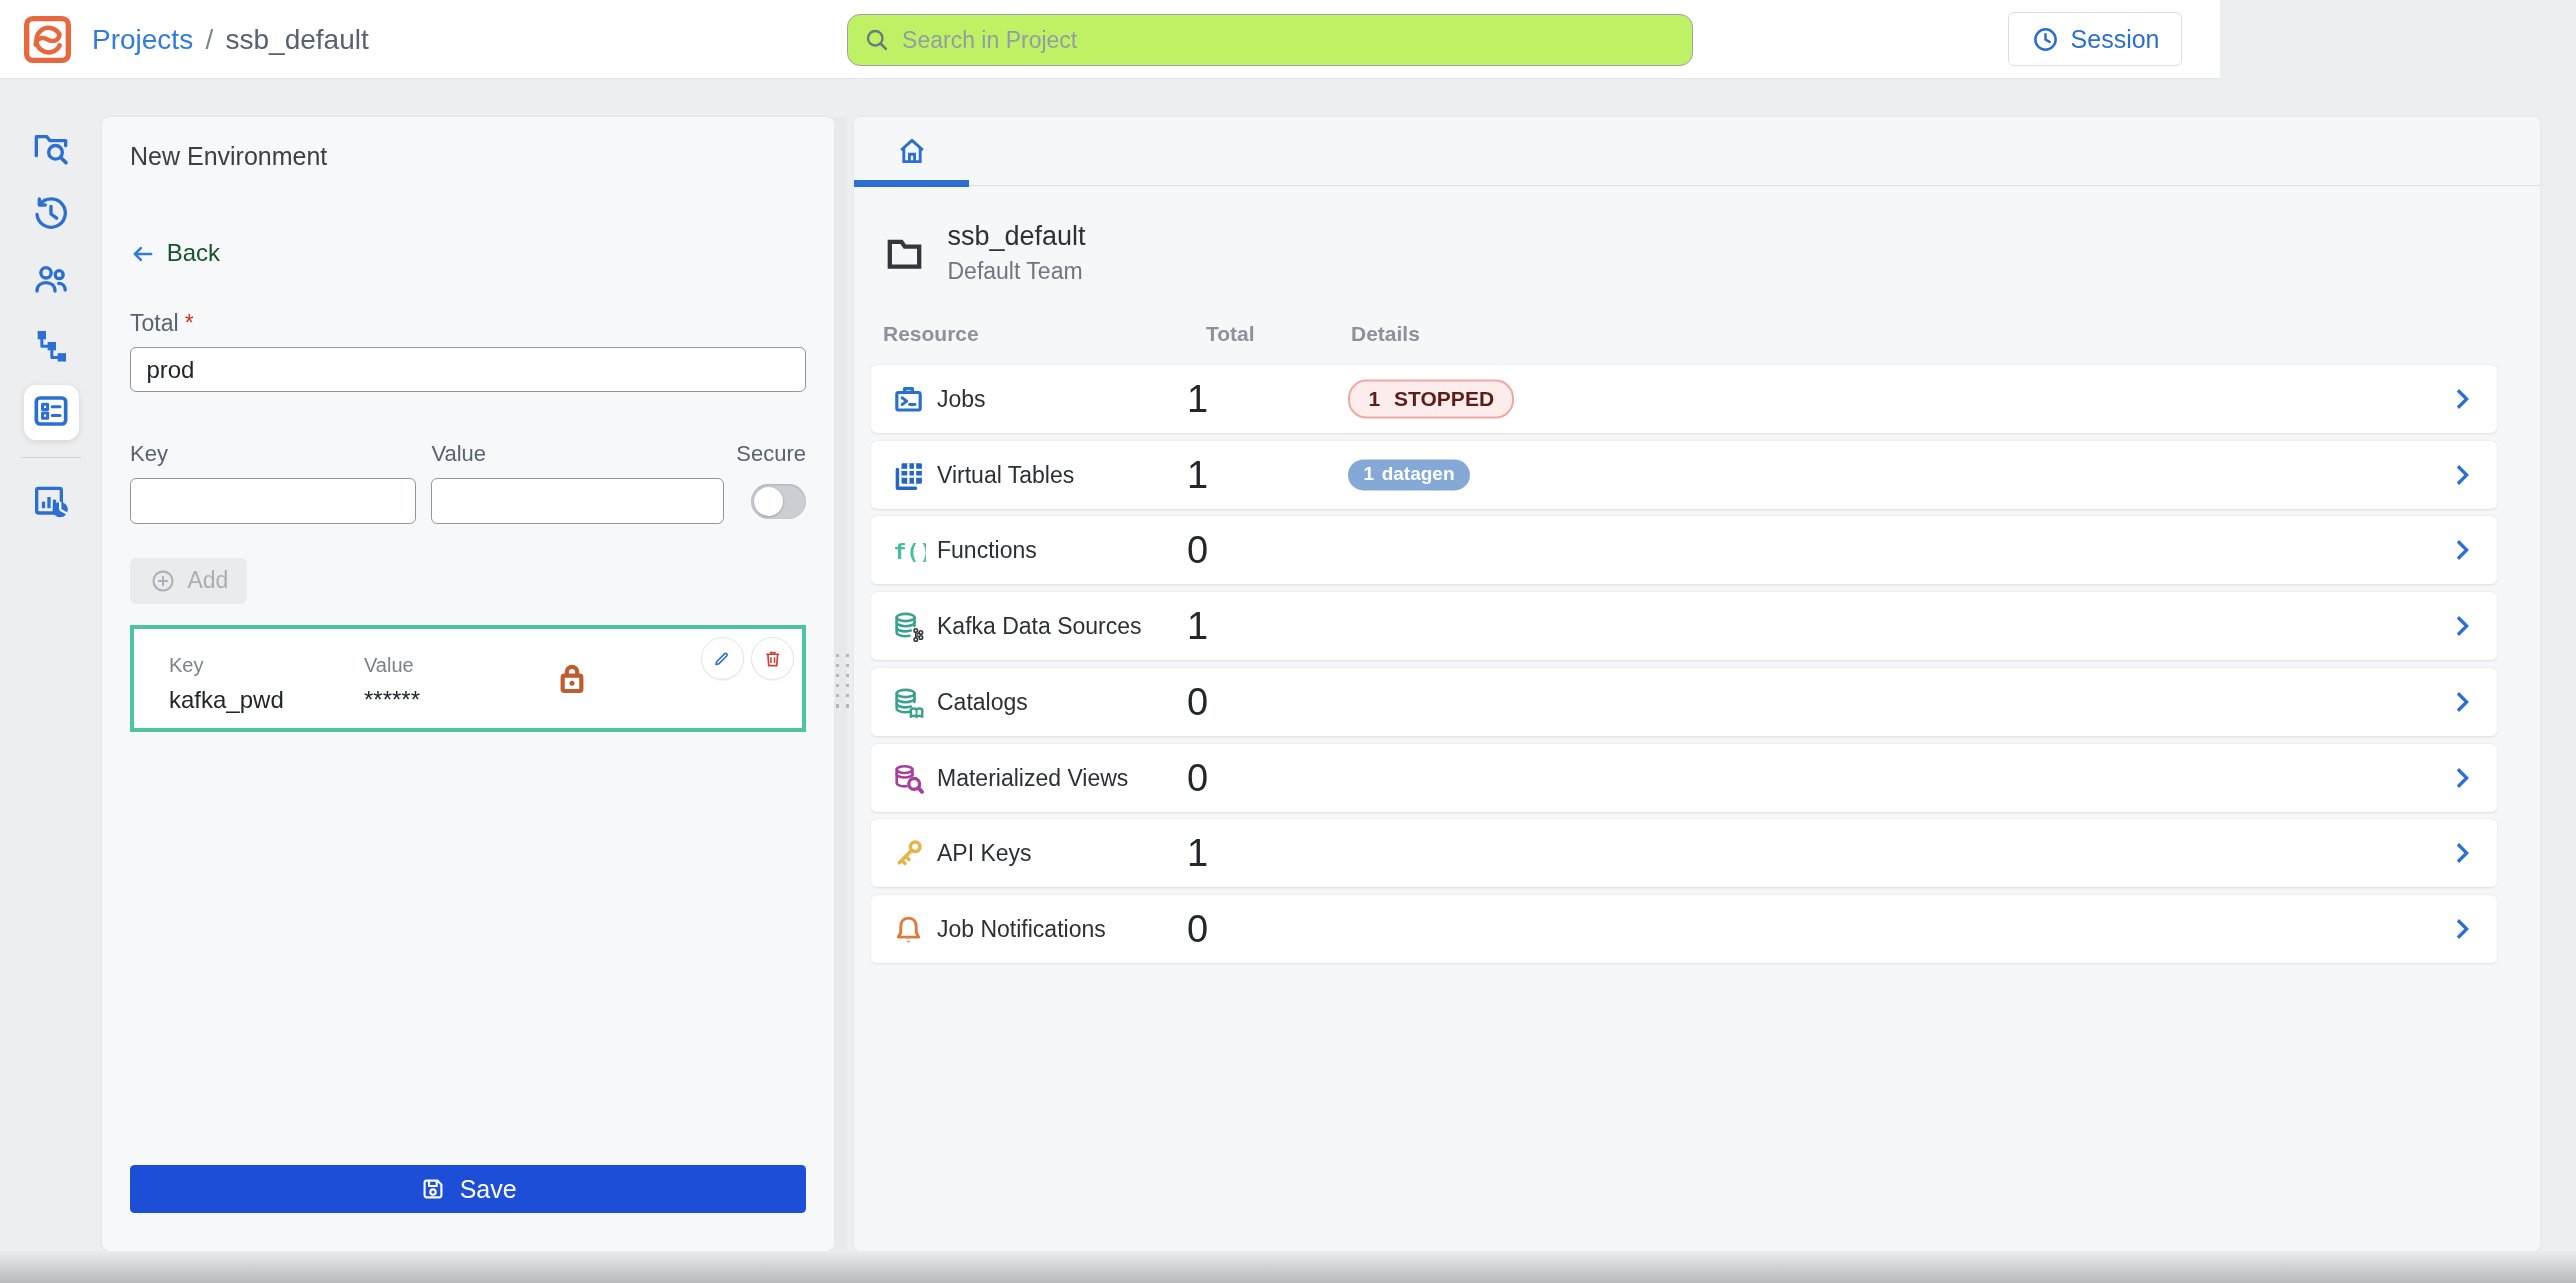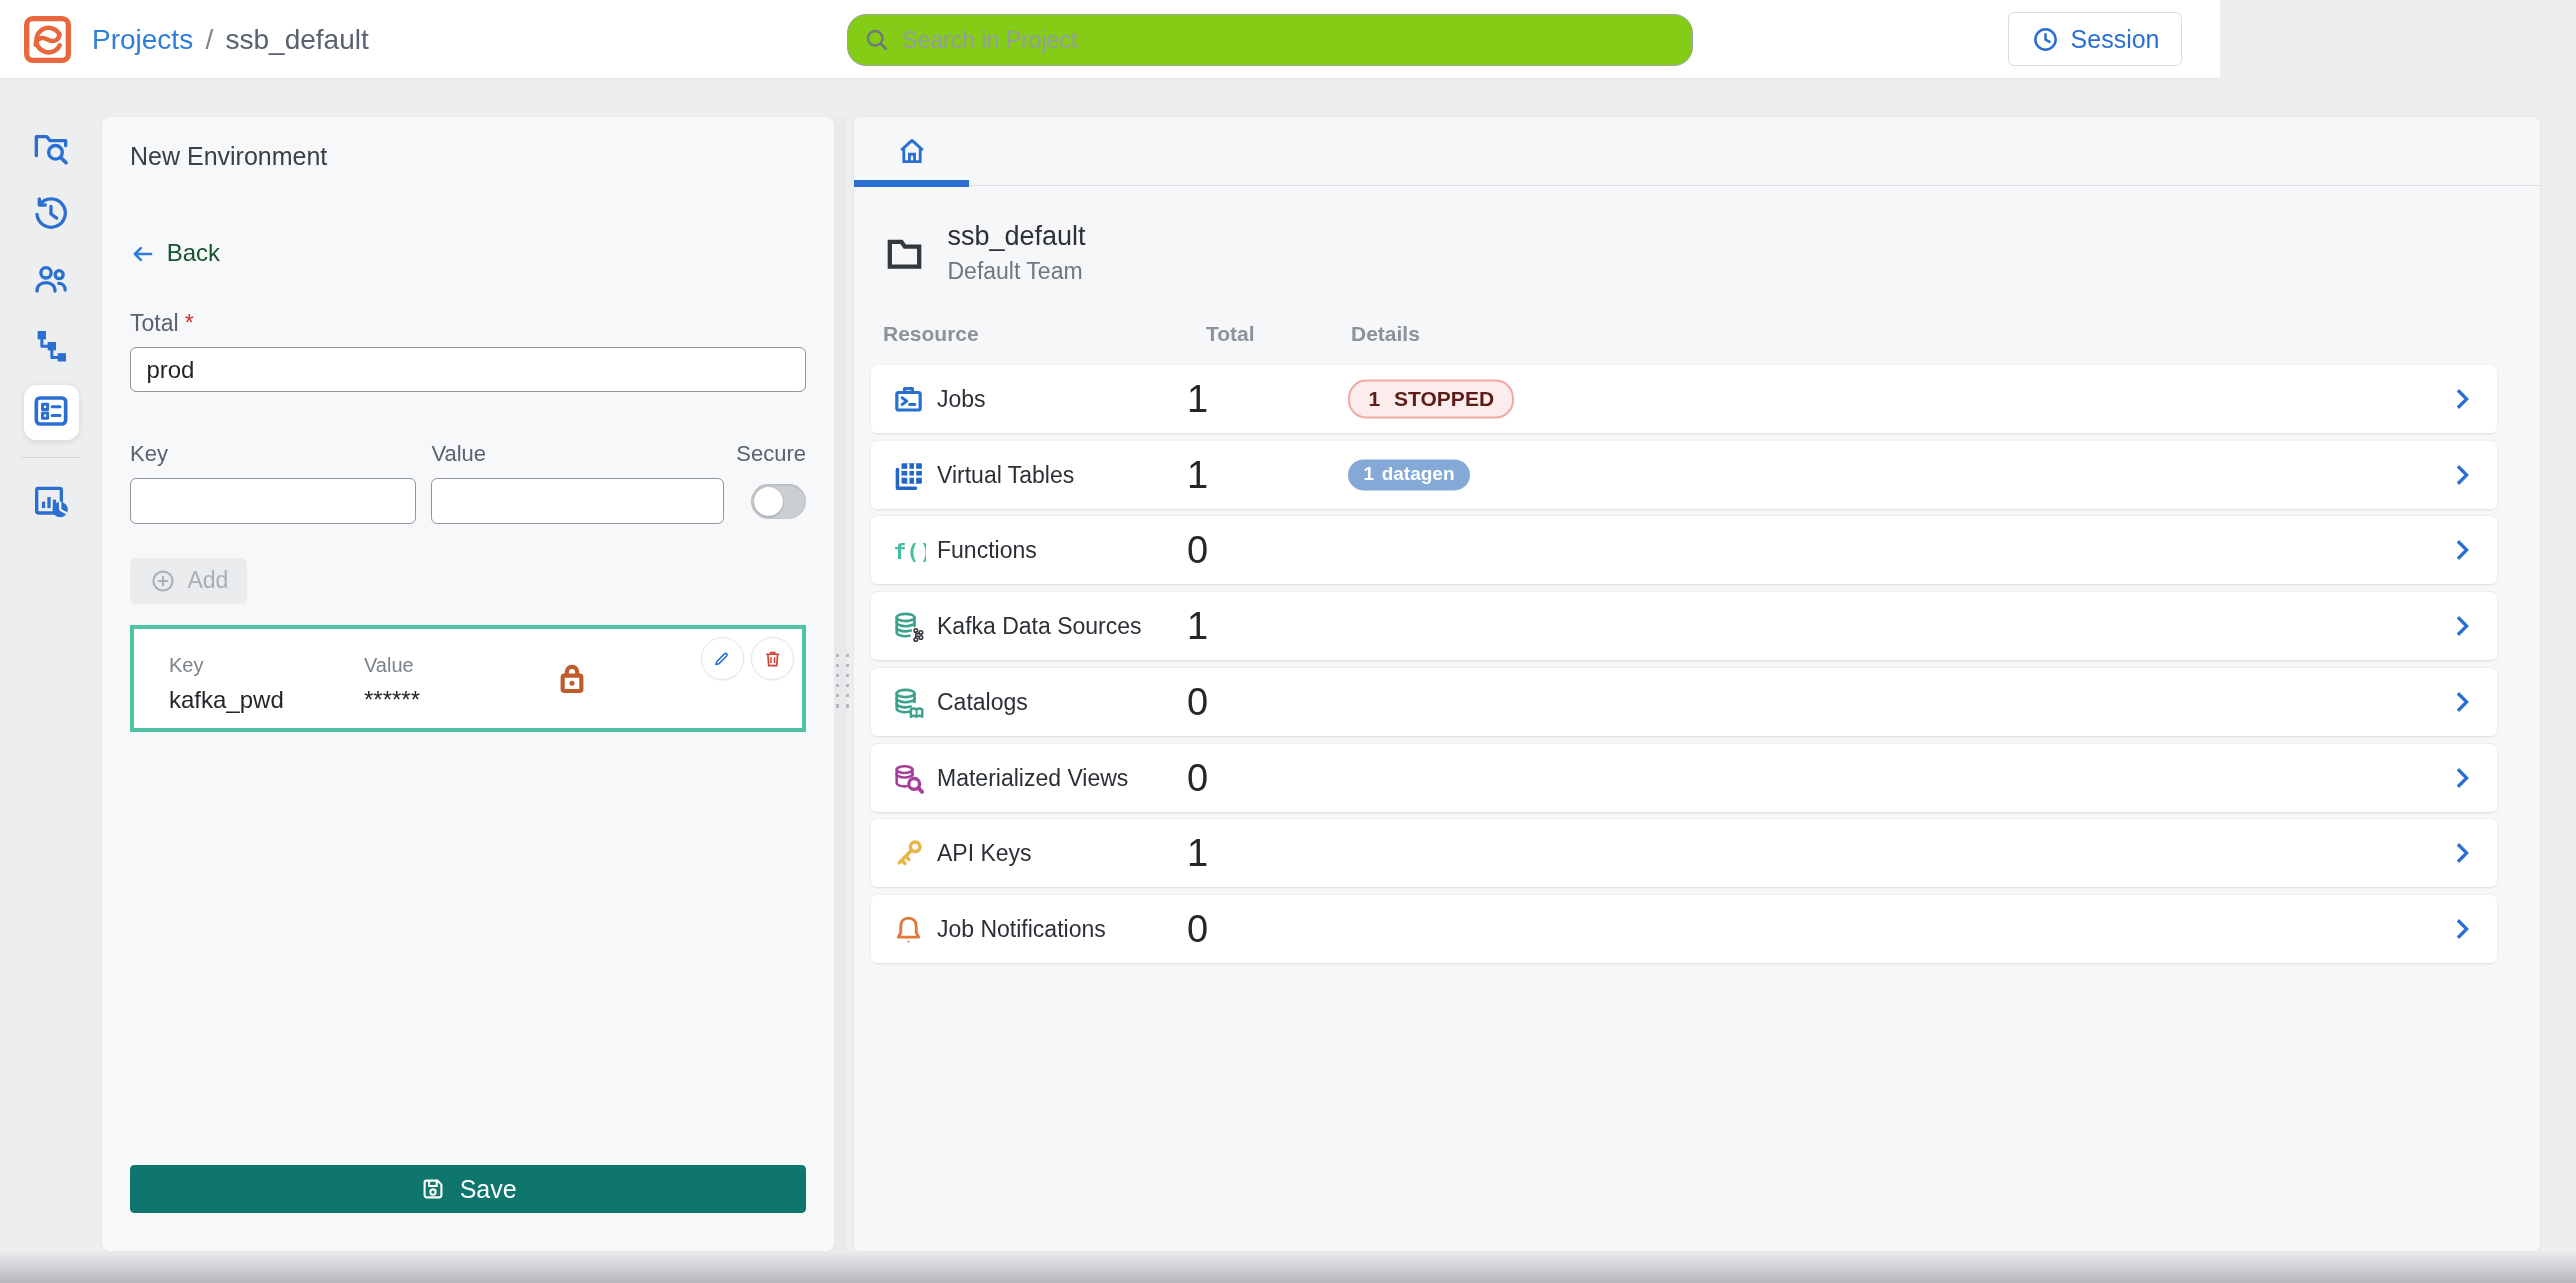--- a/index.html
+++ b/index.html
@@ -8,22 +8,22 @@
 
   
   .topbar { position:absolute; top:0; left:0; width:2220px; height:79px; background:#ffffff;
             border-bottom:0.8px solid #e4e6e8; z-index:5; }
   .logo { position:absolute; left:23px; top:14.6px; width:49px; height:49px; cursor:pointer; }
   .breadcrumb { position:absolute; left:92px; top:0; height:79px; display:flex; align-items:center;
                 gap:12.3px; font-size:28px; }
   .crumb-root { color:#2e7ddd; cursor:pointer; }
   .crumb-sep  { color:#7a828c; }
   .crumb-cur  { color:#596270; }
-  .searchwrap { position:absolute; left:847px; top:14px; width:846px; height:52px; background:#84cc16;
-                border:1.5px solid #9aa1a9; border-radius:19px; display:flex; align-items:center; padding:0 15.4px; }
+  .searchwrap { position:absolute; left:847px; top:14px; width:846px; height:52px; background:#bef264;
+                border:1.5px solid #9aa1a9; border-radius:13px; display:flex; align-items:center; padding:0 15.4px; }
   .searchwrap svg { width:28px; height:28px; flex:0 0 auto; }
   .searchwrap input { border:none; outline:none; flex:1; margin-left:10.7px; font-size:23px;
                       font-family:"Liberation Sans",sans-serif; color:#3a4047; background:transparent; }
   .searchwrap input::placeholder { color:#959ca5; }
   .session-btn { position:absolute; right:38px; top:12.3px; height:54px; padding:0 21.5px; background:#fff;
                  border:1.5px solid #d9dde1; border-radius:6.1px; display:flex; align-items:center; gap:10.7px;
                  color:#2b6fd3; font-size:25px; cursor:pointer; }
   .session-btn svg { width:29px; height:29px; }
 
   
@@ -69,21 +69,21 @@
   .sc-label { font-size:20px; color:#7b828b; }
   .sc-value { font-size:24px; color:#22262b; margin-top:9.2px; }
   .sc-key-block { position:absolute; left:35px; top:24.6px; }
   .sc-val-block { position:absolute; left:230px; top:24.6px; }
   .sc-lock { position:absolute; left:418px; top:29px; width:40px; height:40px; }
   .sc-actions { position:absolute; right:7.7px; top:7.7px; display:flex; gap:7.7px; }
   .icon-circle-btn { width:43px; height:43px; border-radius:50%; background:#fff; border:1.5px solid #e2e5e8;
                      display:flex; align-items:center; justify-content:center; cursor:pointer;
                      box-shadow:0 0.8px 1.5px rgba(0,0,0,.06); }
   .icon-circle-btn svg { width:21.5px; height:21.5px; }
-  .save-btn { margin-top:auto; height:48px; background:#0f766e; border:none; border-radius:4.6px;
+  .save-btn { margin-top:auto; height:48px; background:#1d4ed8; border:none; border-radius:4.6px;
               display:flex; align-items:center; justify-content:center; gap:12.3px; color:#fff;
               font-size:25px; font-family:"Liberation Sans",sans-serif; cursor:pointer; }
   .save-btn svg { width:28px; height:28px; }
 
   
   .splitter { position:absolute; left:834px; top:117px; width:13px; height:1134px; background:#e7e9eb;
               cursor:col-resize; }
   .splitter .dots { position:absolute; left:2.3px; top:537px; display:grid;
                     grid-template-columns:3.1px 3.1px; gap:7px; }
   .splitter .dots i { width:3.1px; height:3.1px; background:#b4b7bb; display:block; }

